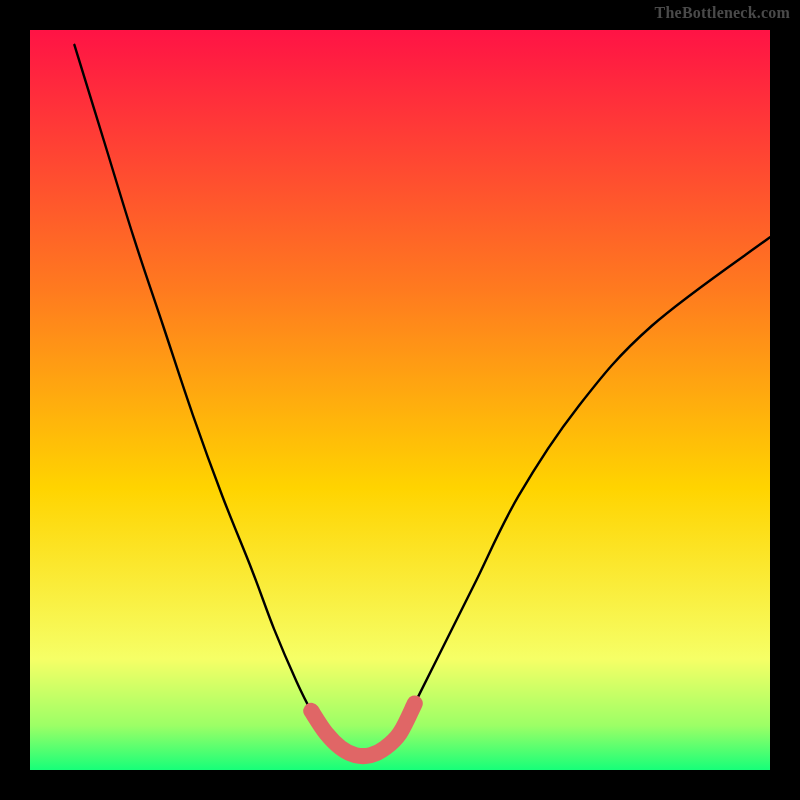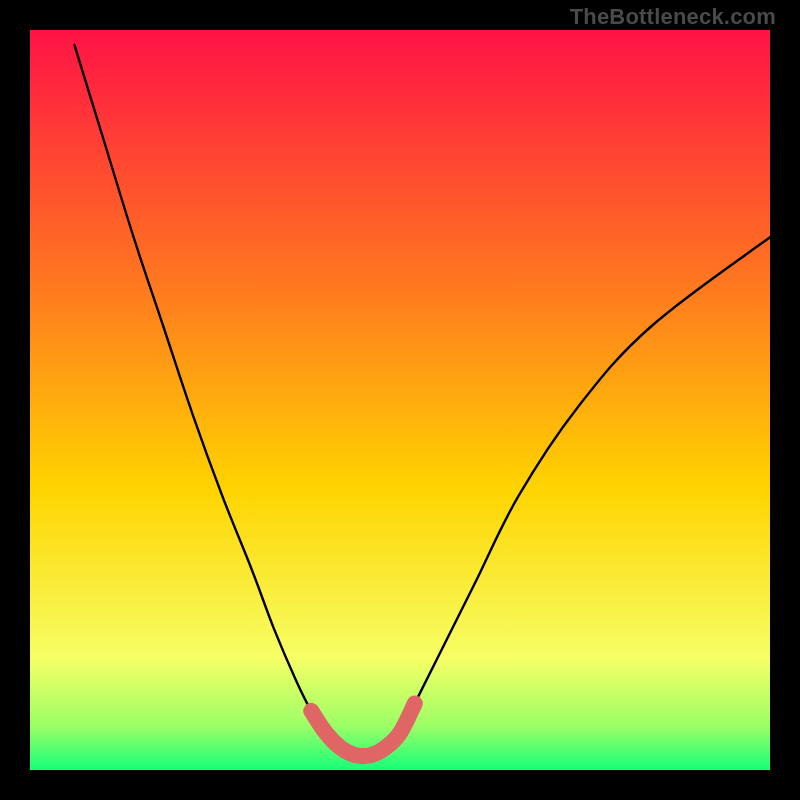--- a/index.html
+++ b/index.html
@@ -18,23 +18,23 @@
   }
   svg {
     position: absolute;
     top: 0;
     left: 0;
     display: block;
   }
   .watermark {
     position: absolute;
     top: 4px;
-    right: 24px;
-    font-family: Liberation Sans, sans-serif;
-    font-size: 22px;
+    right: 10px;
+    font-family: Liberation Serif, serif;
+    font-size: 16px;
     font-weight: 600;
     color: #4a4a4a;
     letter-spacing: 0.2px;
   }
 </style>
 </head>
 <body>
 
 <div class="stage">
   <svg id="chart-svg" width="800" height="800" viewBox="0 0 800 800">

